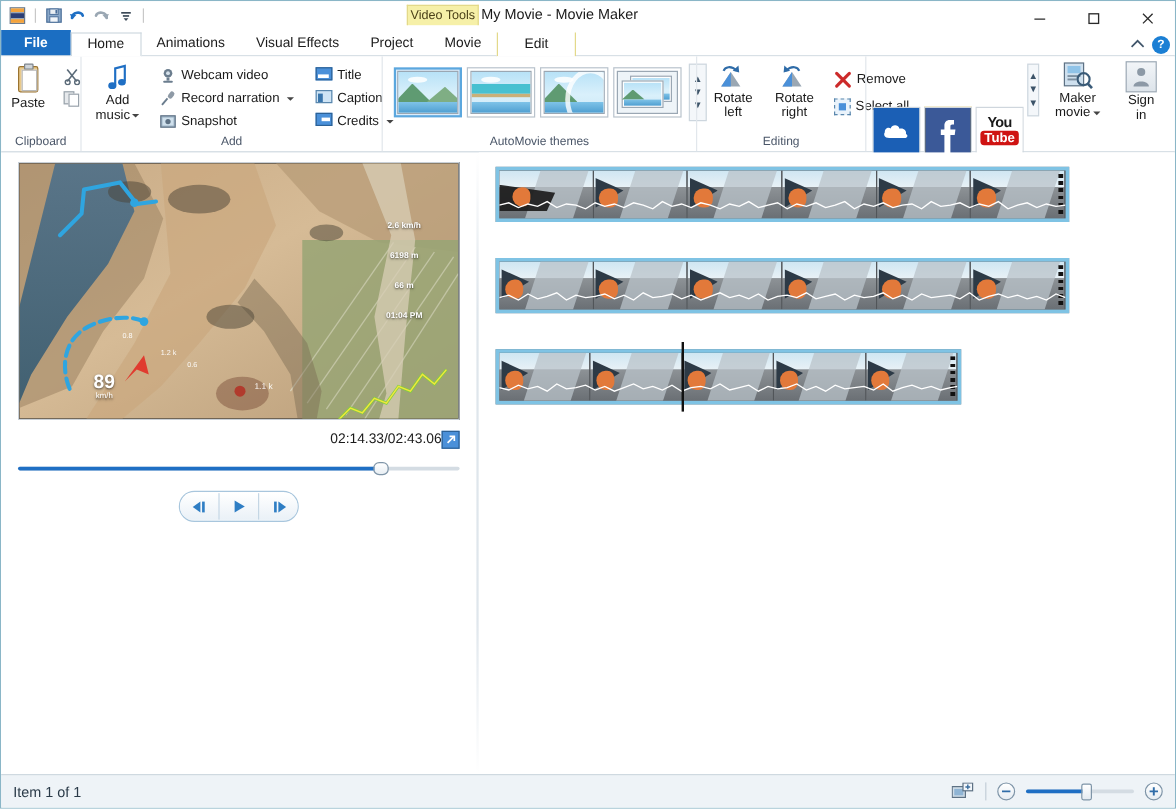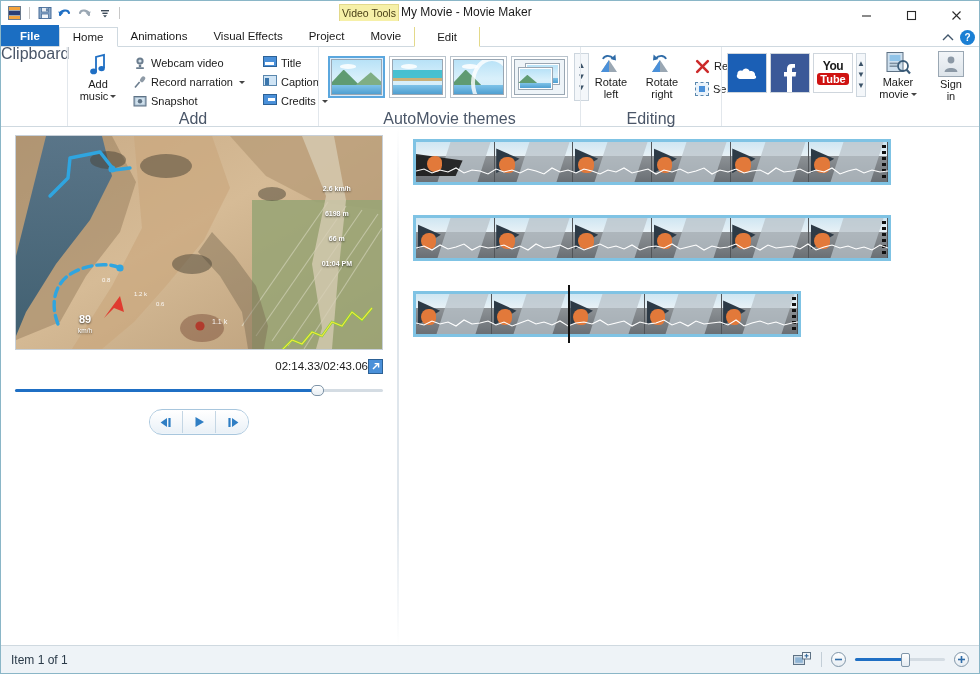--- a/index.html
+++ b/index.html
@@ -43,21 +43,21 @@
   .help-row{position:absolute;right:4px;bottom:1px;display:flex;align-items:center;gap:6px;}
   .collapse-chev{cursor:pointer;color:#4a5a6a;}
   .help-btn{width:15px;height:15px;border-radius:50%;background:#1b7fd4;color:#fff;font-size:10px;
             display:flex;align-items:center;justify-content:center;cursor:pointer;font-weight:bold;}
 
   
   .ribbon{height:79px;background:#fff;border-bottom:1px solid #cfd9e0;display:flex;flex:0 0 auto;position:relative;}
   .rgroup{display:flex;flex-direction:column;height:79px;position:relative;box-sizing:border-box;}
   .rgroup + .rgroup{border-left:1px solid #e2e7ec;}
   .rg-body{flex:1;display:flex;align-items:flex-start;padding:4px 5px 0 5px;box-sizing:border-box;}
-  .rg-label{height:14px;line-height:14px;text-align:center;font-size:16px;color:#4a5668;}
+  .rg-label{height:14px;line-height:14px;text-align:center;font-size:10px;color:#4a5668;}
 
   .bigbtn{display:flex;flex-direction:column;align-items:center;justify-content:flex-start;
           padding:2px 5px;cursor:pointer;border-radius:2px;min-width:40px;}
   .bigbtn .lbl{font-size:11px;text-align:center;line-height:11.5px;margin-top:2px;color:#1a1a1a;}
   .smallbtn{display:flex;align-items:center;gap:4px;padding:1px 4px;cursor:pointer;border-radius:2px;
             height:18px;box-sizing:border-box;white-space:nowrap;}
   .smallbtn .lbl{font-size:11px;color:#1a1a1a;}
   .col{display:flex;flex-direction:column;gap:1px;}
   .caret{width:0;height:0;border-left:3px solid transparent;border-right:3px solid transparent;
          border-top:3.5px solid #444;margin-left:2px;}
@@ -120,21 +120,21 @@
 
   
   .ico-rot{width:26px;height:22px;position:relative;}
   .ico-x{width:15px;height:15px;}
   .ico-selall{width:14px;height:14px;border:1.5px dashed #5a87ad;box-sizing:border-box;
               display:flex;align-items:center;justify-content:center;background:#eaf3fb;}
   .ico-selall b{width:6px;height:6px;background:#4a90d9;display:block;}
 
   
   .sbtn{width:40px;height:40px;border:1px solid #cfd6dd;box-sizing:border-box;cursor:pointer;
-        display:flex;align-items:center;justify-content:center;background:#eab308;}
+        display:flex;align-items:center;justify-content:center;background:#eab308;margin-top:36px;}
   .sk-onedrive{width:38px;height:38px;background:#1b5fb5;display:flex;align-items:center;justify-content:center;}
   .sk-fb{width:38px;height:38px;background:#3b5998;position:relative;overflow:hidden;}
   .sk-yt{width:38px;height:38px;background:#fff;display:flex;flex-direction:column;
          align-items:center;justify-content:center;}
   .yt-you{font-size:12px;font-weight:bold;color:#1a1a1a;line-height:11px;letter-spacing:-.5px;}
   .yt-tube{font-size:11px;font-weight:bold;color:#fff;background:#cf1312;border-radius:3px;
            padding:0 3px;line-height:12px;margin-top:1px;}
   .share-scroll{display:flex;flex-direction:column;justify-content:center;gap:3px;height:42px;
                 border:1px solid #cdd6de;background:#f4f7fa;width:12px;align-items:center;}
   .ico-save{width:26px;height:24px;position:relative;}
@@ -280,20 +280,46 @@
             <path d="M1 7 L6 2 L11 7" stroke="#41566b" stroke-width="1.4" fill="none"></path>
           </svg>
       </div>
       <div class="help-btn">?</div>
     </div>
   </div>
 
   <div class="ribbon">
 
     <div class="rgroup" style="width:66px">
+      <div class="rg-body" style="justify-content:center;gap:2px;">
+        <div class="bigbtn">
+          <div class="ico-paste">
+            <div class="board"></div>
+              <div class="sheet"></div>
+              <div class="clip"></div>
+          </div>
+          <div class="lbl">Paste</div>
+        </div>
+        <div class="col" style="padding-top:3px;">
+          <div class="smallbtn" style="padding:2px;">
+            <svg class="ico-scissors" viewBox="0 0 15 15">
+              <line x1="3" y1="2" x2="11" y2="12" stroke="#5a6a78" stroke-width="1.3"></line>
+              <line x1="11" y1="2" x2="3" y2="12" stroke="#5a6a78" stroke-width="1.3"></line>
+              <circle cx="3.4" cy="12.6" r="2" fill="none" stroke="#5a6a78" stroke-width="1.2"></circle>
+              <circle cx="11.2" cy="12.6" r="2" fill="none" stroke="#5a6a78" stroke-width="1.2"></circle>
+            </svg>
+          </div>
+          <div class="smallbtn" style="padding:2px;">
+            <div class="ico-copy">
+                <span></span>
+                <span></span>
+              </div>
+          </div>
+        </div>
+      </div>
       <div class="rg-label">Clipboard</div>
     </div>
 
     <div class="rgroup" style="width:251px">
       <div class="rg-body" style="gap:2px;">
         <div class="bigbtn">
           <svg class="ico-note" viewBox="0 0 20 24">
             <path d="M8 18 L8 4 L16 2 L16 15" stroke="#1f6fc4" stroke-width="1.8" fill="none"></path>
             <ellipse cx="5.6" cy="18.4" rx="3.4" ry="2.8" fill="#1f6fc4"></ellipse>
             <ellipse cx="13.6" cy="15.6" rx="3.2" ry="2.7" fill="#1f6fc4"></ellipse>
@@ -580,21 +606,21 @@
           <polyline points="266,214 276,204 286,208 296,196 306,200 316,186 326,190 336,176 346,184 356,172" stroke="#f2e53c" stroke-width="1.2" fill="none"></polyline>
           <g fill="#ffffff" opacity=".92" font-family="Liberation Sans, sans-serif">
             <text x="118" y="160" font-size="6">1.2 k</text>
             <text x="86" y="146" font-size="6">0.8</text>
             <text x="140" y="170" font-size="6">0.6</text>
             <text x="196" y="188" font-size="7">1.1 k</text>
           </g>
         </svg>
         
         <div style="position:absolute;left:62px;bottom:14px;text-align:center;">
-          <div style="color:#fff;font-size:11px;font-weight:bold;line-height:16px;text-shadow:0 1px 2px rgba(0,0,0,.65);">89</div>
+          <div style="color:#fff;font-size:16px;font-weight:bold;line-height:16px;text-shadow:0 1px 2px rgba(0,0,0,.65);">89</div>
           <div style="color:#fff;font-size:6.5px;line-height:8px;text-shadow:0 1px 2px rgba(0,0,0,.65);">km/h</div>
         </div>
         
         <div style="position:absolute;right:30px;top:48px;text-align:center;color:#fff;font-size:7px;line-height:9px;
                     text-shadow:0 1px 2px rgba(0,0,0,.7);">
           <div style="font-weight:bold;">2.6 km/h</div>
           <div style="height:16px"></div>
           <div style="font-weight:bold;">6198 m</div>
           <div style="height:16px"></div>
           <div style="font-weight:bold;">66 m</div>

